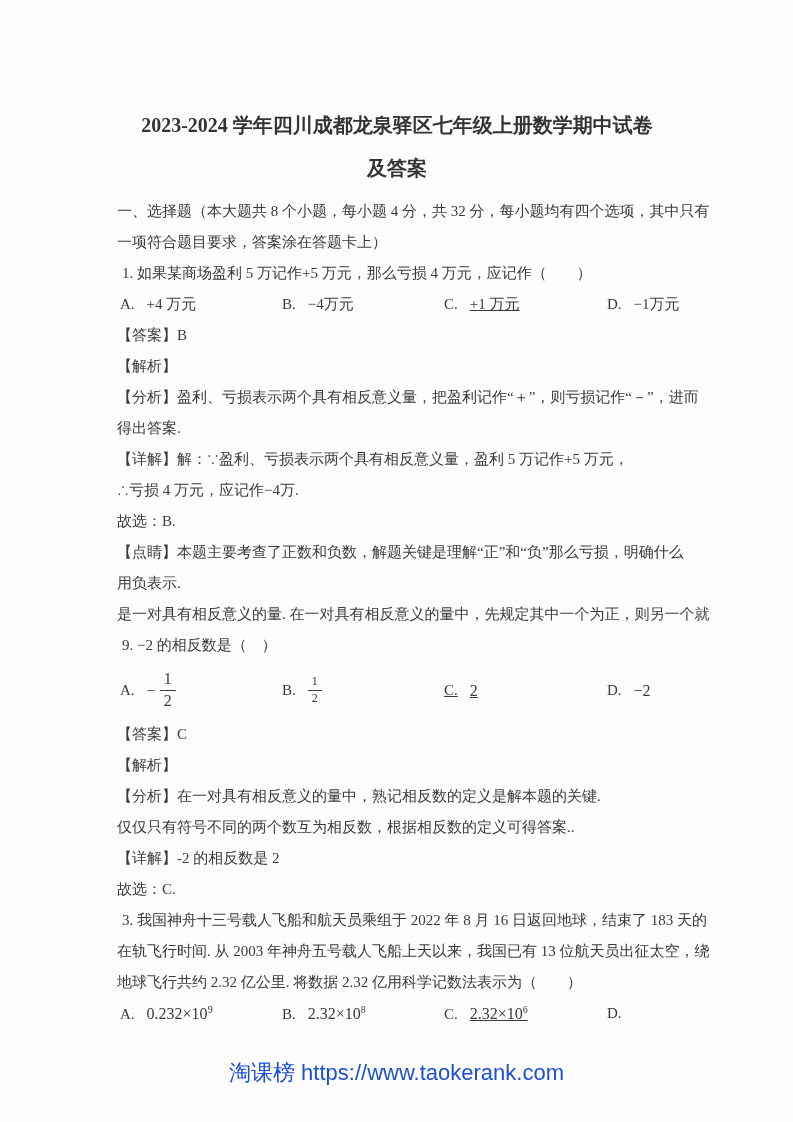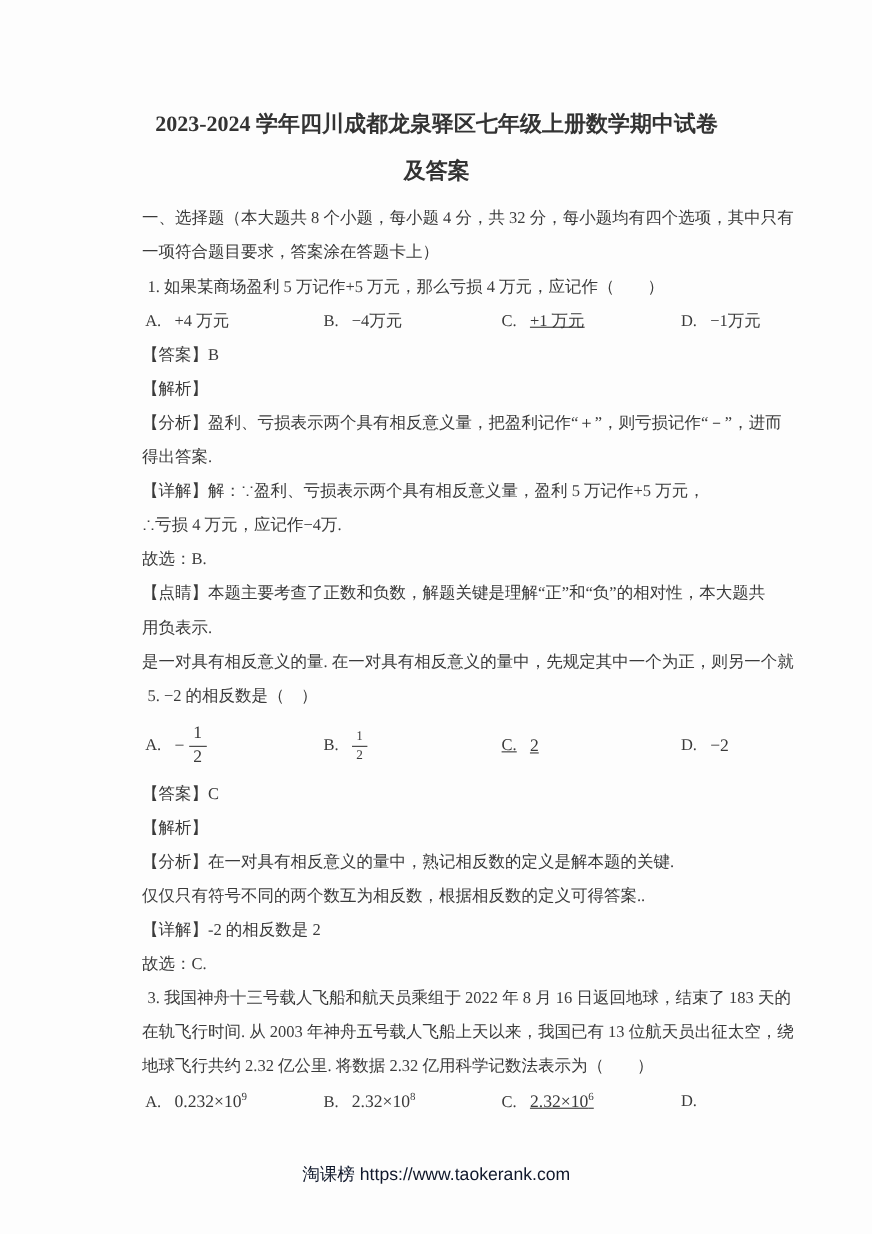--- a/index.html
+++ b/index.html
@@ -5,27 +5,27 @@
   html,body{margin:0;padding:0;background:#ffffff;}
   .page{
     position:relative;
     width:793px;height:1122px;
     background:#fdfdfd;
     overflow:hidden;
     font-family:"Liberation Serif","DejaVu Serif",serif;
     color:#3a3a3a;
   }
   .content{
-    position:absolute;left:117px;top:92px;width:560px;
+    position:absolute;left:117px;top:104px;width:560px;
   }
   .doc-title{text-align:center;font-weight:bold;font-size:20px;line-height:43px;color:#333;}
   .title-line{white-space:nowrap;}
   .body-lines{margin-top:6px;}
   .line{
-    font-size:15px;line-height:31px;white-space:nowrap;color:#3a3a3a;margin-left:12px;
+    font-size:15px;line-height:31px;white-space:nowrap;color:#3a3a3a;
   }
   .indent{padding-left:5px;}
   .options-row{position:relative;height:31px;}
   .options-row .opt{position:absolute;top:0;white-space:nowrap;}
   .opt-a{left:3px;} .opt-b{left:165px;} .opt-c{left:327px;text-decoration:underline;} .opt-d{left:490px;}
   .opt-letter{display:inline-block;}
   .opt-val{margin-left:12px;}
   .frac-row{height:58px;}
   .frac-row .opt{top:0;height:58px;display:flex;align-items:center;}
   .frac{display:inline-block;vertical-align:middle;text-align:center;line-height:1.15;}
@@ -33,21 +33,21 @@
   .frac .den{display:block;padding:1px 4px 0 4px;}
   .frac-lg{font-size:16px;}
   .frac-sm{font-size:12px;}
   .frac-sign{margin-right:4px;font-size:16px;vertical-align:middle;}
   .math{font-size:16px;}
   .math sup{font-size:10px;vertical-align:super;line-height:0;}
   .footer{
     position:absolute;left:0;top:1058px;width:793px;
     text-align:center;
     font-family:"Liberation Sans","DejaVu Sans",sans-serif;
-    font-size:16px;color:#0f172a;
+    font-size:22px;color:#1d4ed8;
   }
 </style>
 </head>
 <body>
 
 <div class="page">
   <div class="content">
 
     <div class="doc-title">
       <div class="title-line">2023-2024 学年四川成都龙泉驿区七年级上册数学期中试卷</div>
@@ -76,25 +76,25 @@
         </span>
       </div>
 
       <div class="line">【答案】B</div>
       <div class="line">【解析】</div>
       <div class="line">【分析】盈利、亏损表示两个具有相反意义量，把盈利记作“＋”，则亏损记作“－”，进而</div>
       <div class="line">得出答案.</div>
       <div class="line">【详解】解：∵盈利、亏损表示两个具有相反意义量，盈利 5 万记作+5 万元，</div>
       <div class="line">∴亏损 4 万元，应记作−4万.</div>
       <div class="line">故选：B.</div>
-      <div class="line">【点睛】本题主要考查了正数和负数，解题关键是理解“正”和“负”的相对性，本大题共</div>
+      <div class="line">【点睛】本题主要考查了正数和负数，解题关键是理解“正”和“负”那么亏损，明确什么</div>
       <div class="line">用负表示.</div>
       <div class="line">是一对具有相反意义的量. 在一对具有相反意义的量中，先规定其中一个为正，则另一个就</div>
 
-      <div class="line indent">5.  −2 的相反数是（　）</div>
+      <div class="line indent">9.  −2 的相反数是（　）</div>
 
       <div class="line options-row frac-row">
         <span class="opt opt-a">
           <span class="opt-letter">A.</span>
           <span class="opt-val"><span class="frac-sign">−</span><span class="frac frac-lg"><span class="num">1</span><span class="den">2</span></span></span>
         </span>
         <span class="opt opt-b">
           <span class="opt-letter">B.</span>
           <span class="opt-val"><span class="frac frac-sm"><span class="num">1</span><span class="den">2</span></span></span>
         </span>

